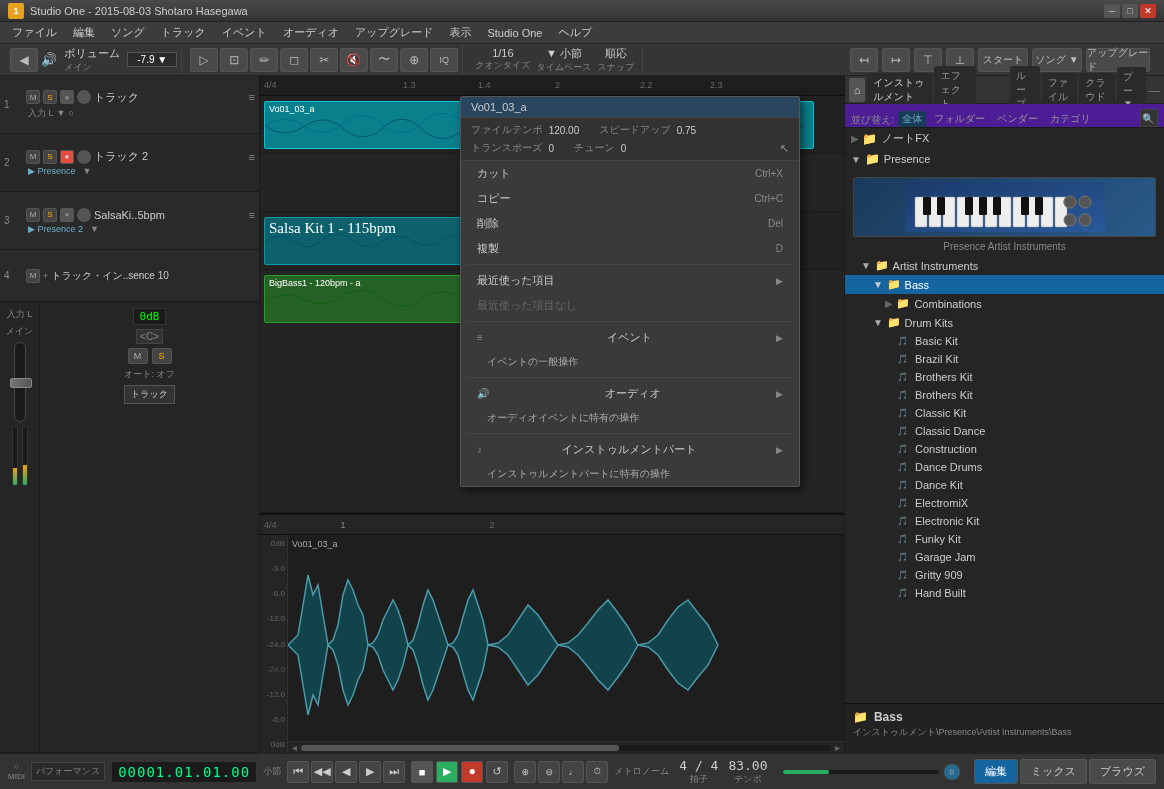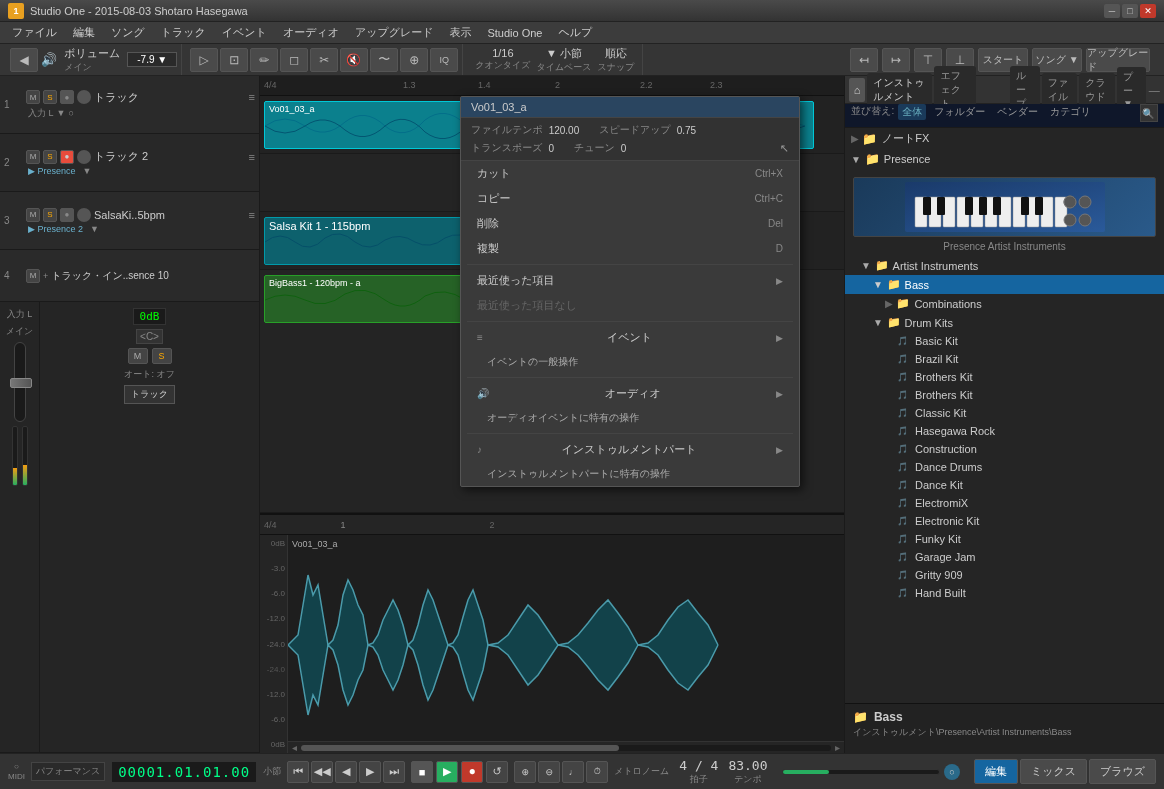--- a/index.html
+++ b/index.html
@@ -281,21 +281,21 @@
         </svg>
       </div>
     </div>
 
     <div style="position:relative;height:58px;border-bottom:1px solid #1a1a1a;background:#242424;">
       
     </div>
 
     <div style="position:relative;height:58px;border-bottom:1px solid #1a1a1a;background:#222;">
       <div style="position:absolute;left:4px;top:5px;width:510px;height:48px;background:rgba(0,140,160,0.6);border:1px solid #009aaa;border-radius:2px;overflow:hidden;">
-        <span style="position:absolute;top:2px;left:4px;font-size:11px;color:white;">Salsa Kit 1 - 115bpm</span>
+        <span style="position:absolute;top:2px;left:4px;font-size:15px;color:white;font-family:Liberation Serif, serif;">Salsa Kit 1 - 115bpm</span>
         <svg width="100%" height="100%" style="position:absolute;top:0;left:0;opacity:0.6;">
           <path d="M0,24 Q15,12 30,24 Q45,36 60,20 Q75,10 90,24 Q105,35 120,22 Q135,14 150,24 Q165,32 180,20 Q195,12 210,24 Q225,34 240,22 Q255,14 270,24 Q285,32 300,20 Q315,12 330,24" stroke="#004466" stroke-width="1" fill="none"></path>
         </svg>
       </div>
     </div>
 
     <div style="position:relative;flex:1;border-bottom:1px solid #1a1a1a;background:#242424;">
       <div style="position:absolute;left:4px;top:5px;width:470px;height:48px;background:rgba(40,160,40,0.5);border:1px solid #28a028;border-radius:2px;overflow:hidden;">
         <span style="position:absolute;top:2px;left:4px;font-size:9px;color:white;">BigBass1 - 120bpm - a</span>
         <svg width="100%" height="100%" style="position:absolute;top:0;left:0;opacity:0.6;">
@@ -429,21 +429,21 @@
       <div style="width:28px;height:24px;background:#555;display:flex;align-items:center;justify-content:center;cursor:pointer;border-radius:2px;">⌂</div>
       <div class="rtab active" style="font-size:10px;padding:3px 6px;background:#2a2a2a;color:#ccc;border-radius:3px 3px 0 0;cursor:pointer;">インストゥルメント</div>
       <div class="rtab" style="font-size:10px;padding:3px 6px;color:#999;cursor:pointer;">エフェクト</div>
       <div class="rtab" style="font-size:10px;padding:3px 6px;color:#999;cursor:pointer;margin-left:32px;">ループ</div>
       <div class="rtab" style="font-size:10px;padding:3px 6px;color:#999;cursor:pointer;">ファイル</div>
       <div class="rtab" style="font-size:10px;padding:3px 6px;color:#999;cursor:pointer;">クラウド</div>
       <div class="rtab" style="font-size:10px;padding:3px 6px;color:#999;cursor:pointer;">プー▼</div>
       <div style="margin-left:auto;width:20px;height:20px;display:flex;align-items:center;justify-content:center;cursor:pointer;color:#888;">—</div>
     </div>
 
-    <div style="height:24px;background:#0f172a;border-bottom:1px solid #1a1a1a;display:flex;align-items:flex-start;padding:0 6px;gap:4px;">
+    <div style="height:24px;background:#4c1d95;border-bottom:1px solid #1a1a1a;display:flex;align-items:flex-end;padding:0 6px;gap:4px;">
       <span style="font-size:10px;color:#888;">並び替え:</span>
       <span style="font-size:10px;color:#6ab;padding:1px 4px;background:#1a3a5a;border-radius:2px;cursor:pointer;">全体</span>
       <span style="font-size:10px;color:#999;padding:1px 4px;cursor:pointer;">フォルダー</span>
       <span style="font-size:10px;color:#999;padding:1px 4px;cursor:pointer;">ベンダー</span>
       <span style="font-size:10px;color:#999;padding:1px 4px;cursor:pointer;">カテゴリ</span>
       <div style="margin-left:auto;width:18px;height:18px;background:#333;border:1px solid #444;display:flex;align-items:center;justify-content:center;cursor:pointer;font-size:10px;color:#888;">🔍</div>
     </div>
 
     <div id="browser-tree" style="flex:1;overflow-y:auto;background:#252525;">
 
@@ -539,21 +539,21 @@
       <div class="tree-item indent4">
         <span style="color:#555;font-size:9px;width:14px;">🎵</span>
         <span>Brothers Kit</span>
       </div>
       <div class="tree-item indent4">
         <span style="color:#555;font-size:9px;width:14px;">🎵</span>
         <span>Classic Kit</span>
       </div>
       <div class="tree-item indent4">
         <span style="color:#555;font-size:9px;width:14px;">🎵</span>
-        <span>Hasegawa Rock</span>
+        <span>Classic Dance</span>
       </div>
       <div class="tree-item indent4">
         <span style="color:#555;font-size:9px;width:14px;">🎵</span>
         <span>Construction</span>
       </div>
       <div class="tree-item indent4">
         <span style="color:#555;font-size:9px;width:14px;">🎵</span>
         <span>Dance Drums</span>
       </div>
       <div class="tree-item indent4">

